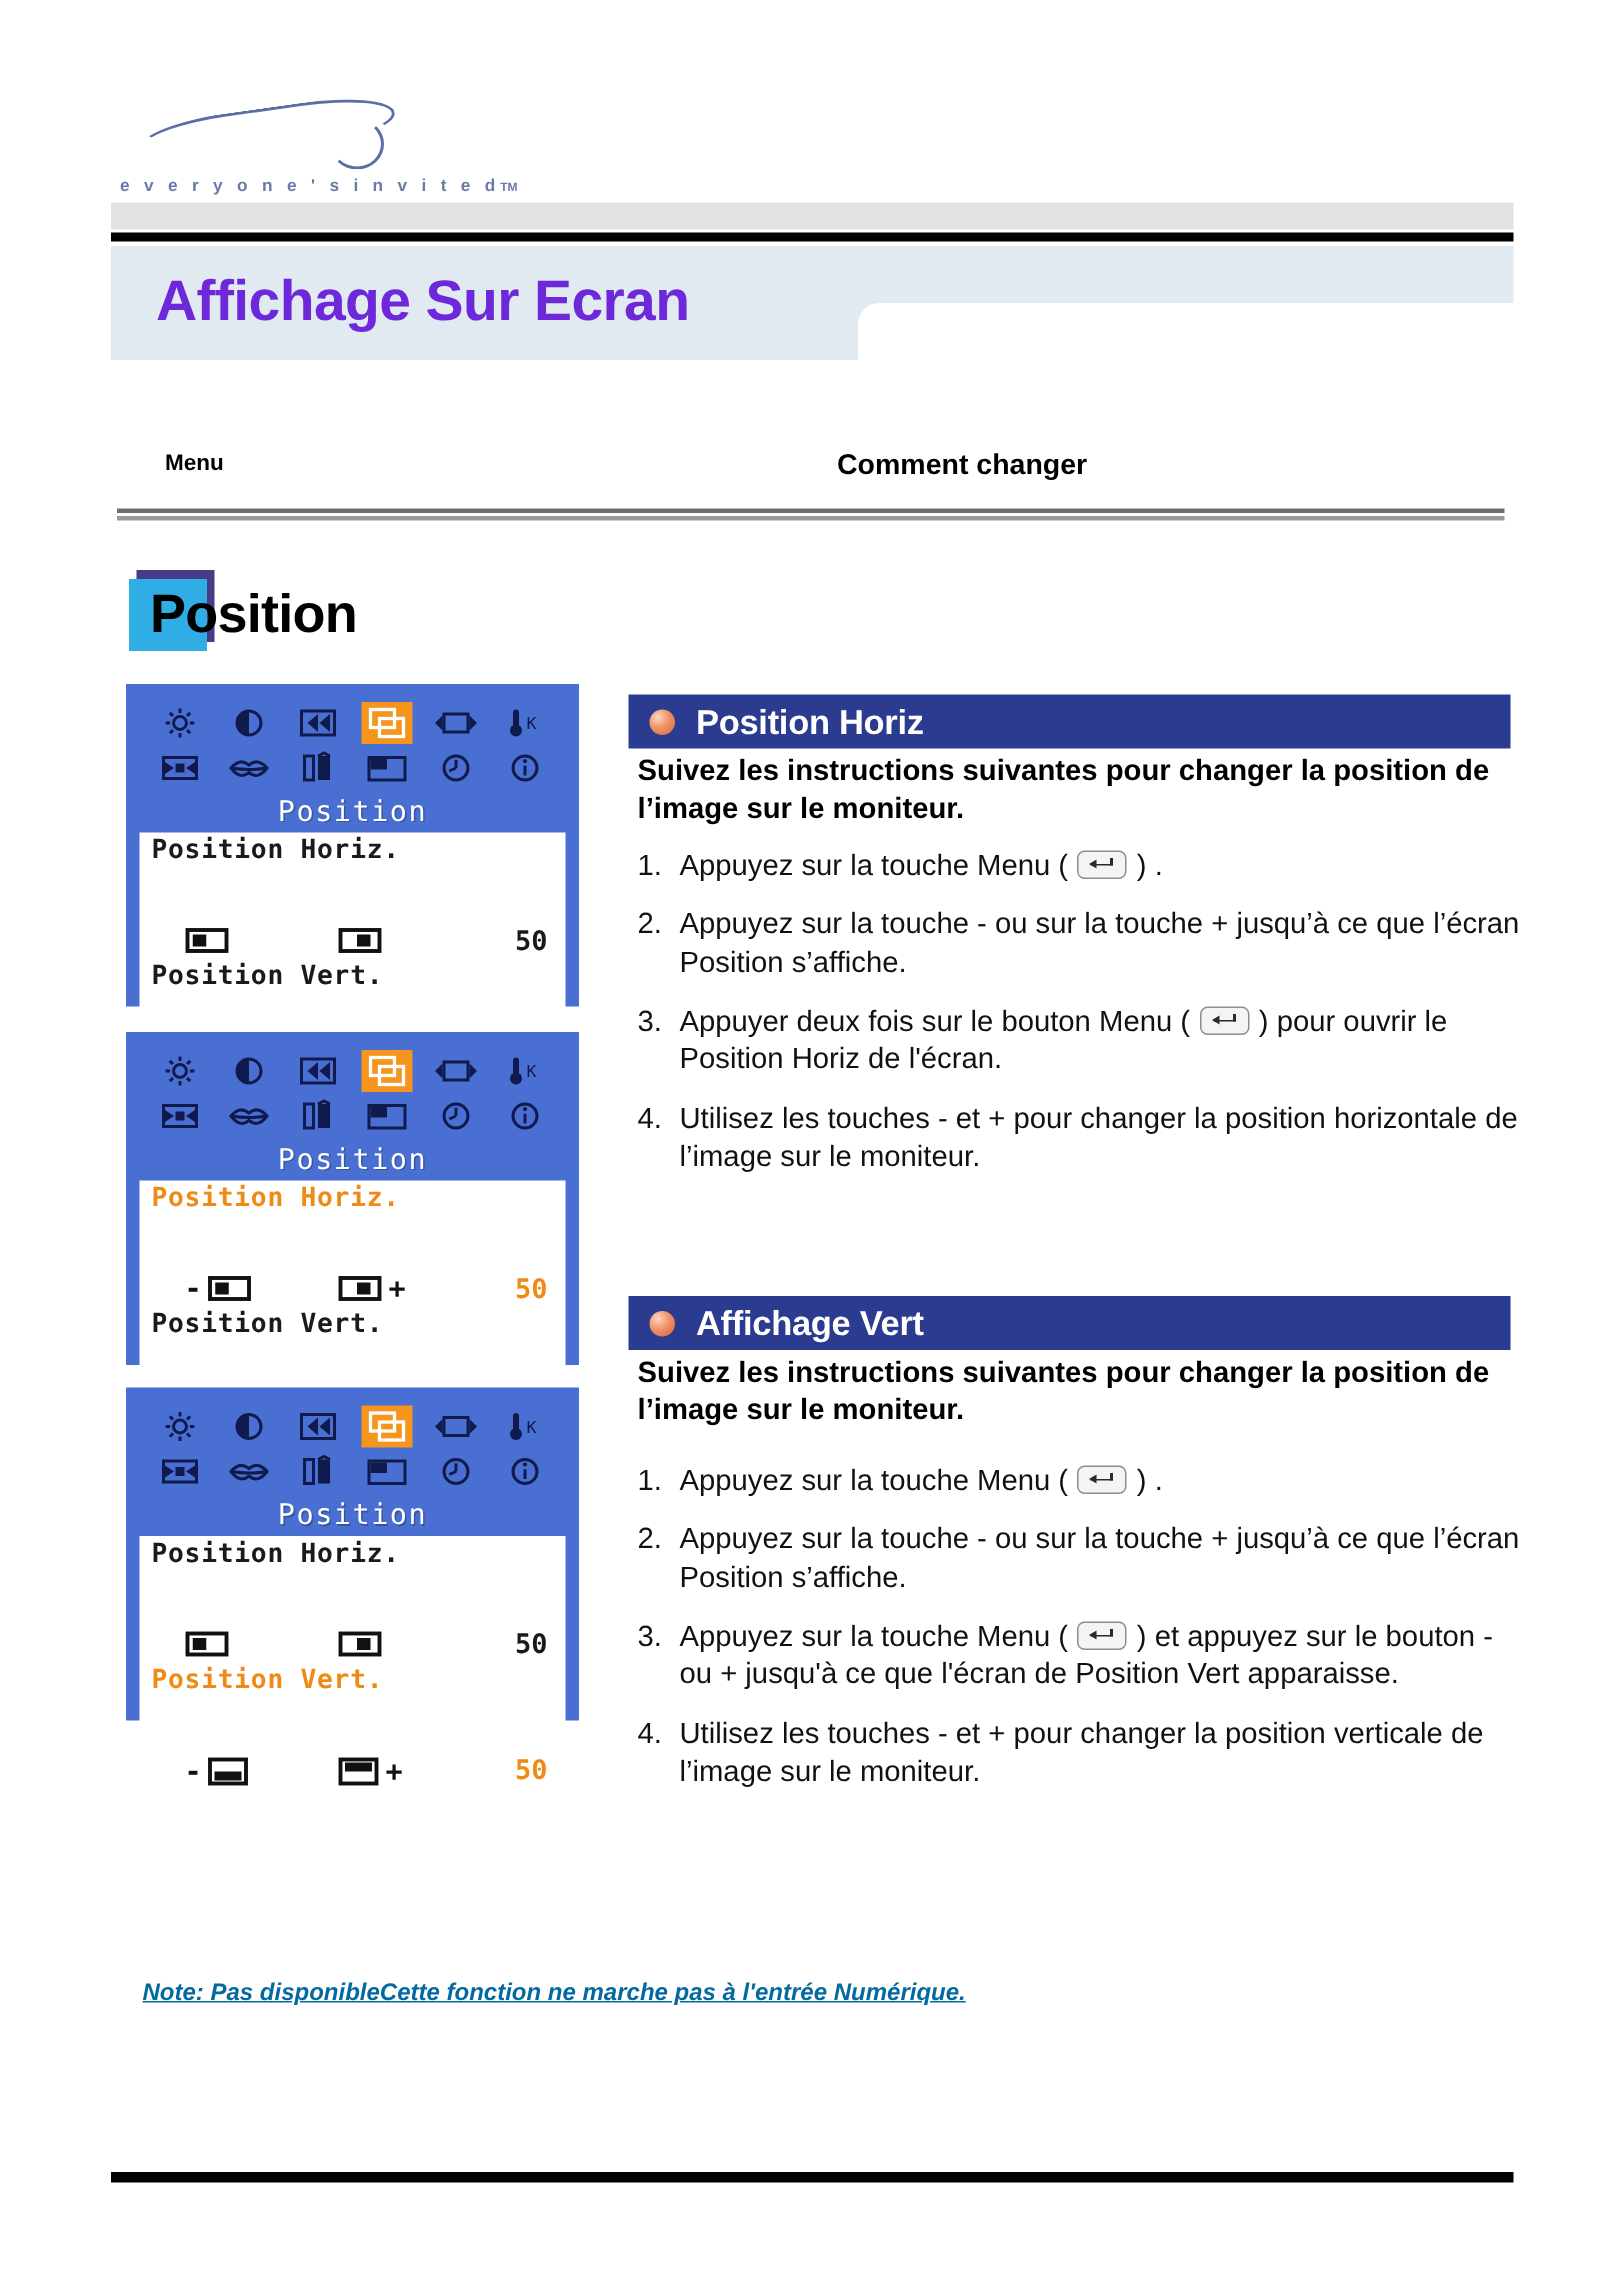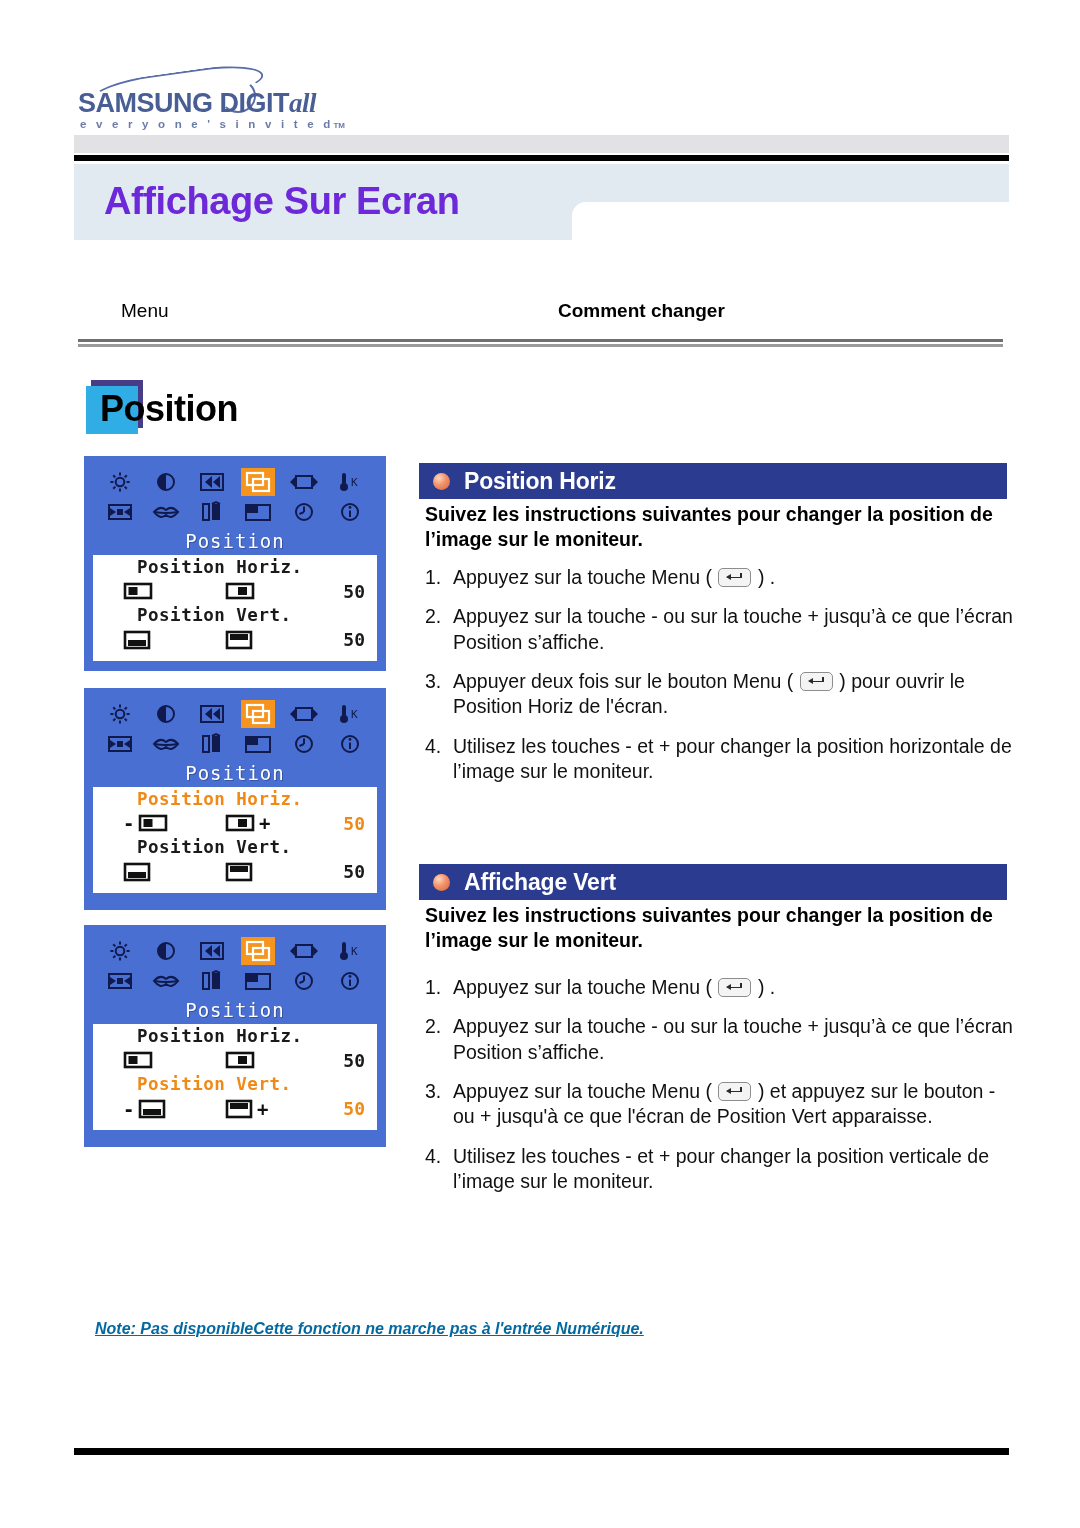--- a/index.html
+++ b/index.html
@@ -133,24 +133,24 @@
     font-size: 38px;
     font-weight: bold;
     color: #6d28d9;
     letter-spacing: -0.4px;
     white-space: nowrap;
   }
 
   
   .col-menu {
     position: absolute;
-    left: 121px;
+    left: 110px;
     top: 300px;
-    font-size: 19px;
-    font-weight: normal;
+    font-size: 15px;
+    font-weight: bold;
     color: #000000;
   }
   .col-adjust {
     position: absolute;
     left: 558px;
     top: 300px;
     font-size: 19px;
     font-weight: bold;
     color: #000000;
   }
@@ -249,28 +249,28 @@
     background: #ffffff;
     padding: 3px 8px 6px 8px;
   }
   .osd-row-label {
     font-family: "DejaVu Sans Mono", monospace;
     font-size: 17.5px;
     font-weight: bold;
     color: #1a1a1a;
     letter-spacing: 0.5px;
     line-height: 1.05;
-    margin-left: 36px;
   }
   .osd-row-label.hl { color: #f08a16; }
   .osd-row-ctrl {
     display: flex;
     align-items: center;
     height: 30px;
     position: relative;
+    margin-top: 36px;
   }
   .ctrl-left {
     position: absolute;
     left: 22px;
     display: flex;
     align-items: center;
     gap: 4px;
   }
   .ctrl-right {
     position: absolute;
@@ -414,21 +414,20 @@
     height: 7px;
     background: #000000;
   }
 </style>
 </head>
 <body>
 
 <div class="logo-block">
   <div class="logo-swoosh"></div>
   <div class="logo-swoosh2"></div>
-  <div class="logo-main"><span>SAMSUNG DIGIT</span><span class="italpart">all</span></div>
   <div class="logo-sub"><span>e v e r y o n e ' s   i n v i t e d</span><span class="tm">TM</span></div>
 </div>
 
 <div class="gray-band"></div>
 <div class="black-rule-top"></div>
 
 <div class="title-band"></div>
 <div class="title-box"></div>
 <div class="title-notch"></div>
 <div class="page-title">Affichage Sur Ecran</div>

